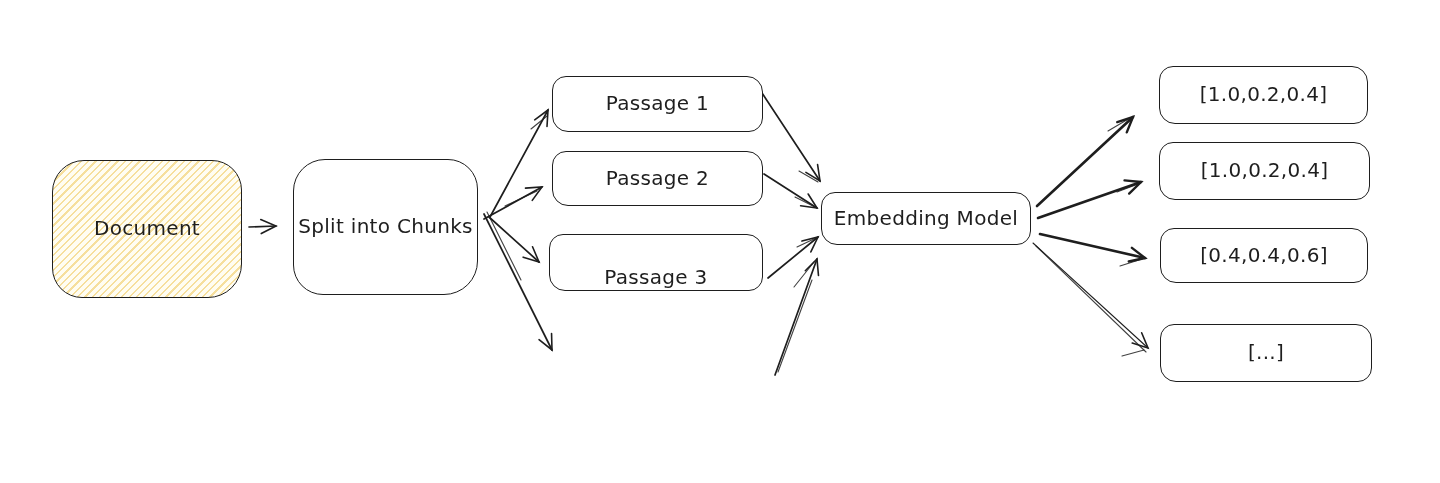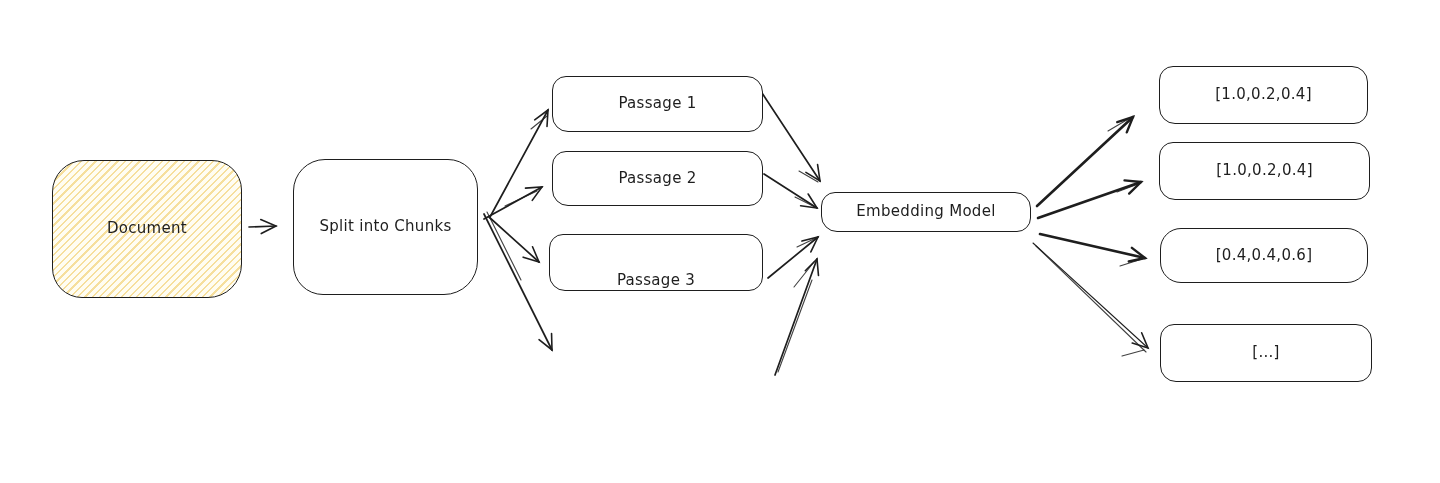--- a/index.html
+++ b/index.html
@@ -25,21 +25,21 @@
     pointer-events: none;
   }
   .node {
     position: absolute;
     box-sizing: border-box;
     border: 1.7px solid #1e1e1e;
     background: #ffffff;
     display: flex;
     align-items: center;
     justify-content: center;
-    font-size: 15px;
+    font-size: 20px;
     letter-spacing: 0.3px;
     white-space: nowrap;
   }
   .node .label {
     transform: translateY(-1px);
   }
   .node-big {
     border-radius: 32px 30px 34px 30px;
   }
   .node-small {
@@ -130,33 +130,33 @@
 
   <div class="node node-small" style="left:552px; top:151px; width:211px; height:55px;align-items:center;">
     <span class="label">Passage 2</span>
   </div>
 
   <div class="node node-small" style="left:549px; top:234px; width:214px; height:57px;align-items:flex-end;">
     <span class="label">Passage 3</span>
   </div>
 
 
-  <div class="node node-small" style="left:821px; top:192px; width:210px; height:40px;">
+  <div class="node node-small" style="left:821px; top:192px; width:210px; height:53px;">
     <span class="label">Embedding Model</span>
   </div>
 
   <div class="node node-small" style="left:1159px; top:66px; width:209px; height:58px;">
     <span class="label">[1.0,0.2,0.4]</span>
   </div>
 
   <div class="node node-small" style="left:1159px; top:142px; width:211px; height:58px;">
     <span class="label">[1.0,0.2,0.4]</span>
   </div>
 
-  <div class="node node-small" style="left:1160px; top:228px; width:208px; height:55px;border-radius:21px;">
+  <div class="node node-small" style="left:1160px; top:228px; width:208px; height:55px;">
     <span class="label">[0.4,0.4,0.6]</span>
   </div>
 
   <div class="node node-small" style="left:1160px; top:324px; width:212px; height:58px;">
     <span class="label">[...]</span>
   </div>
 
 </div>
 
 </body></html>

